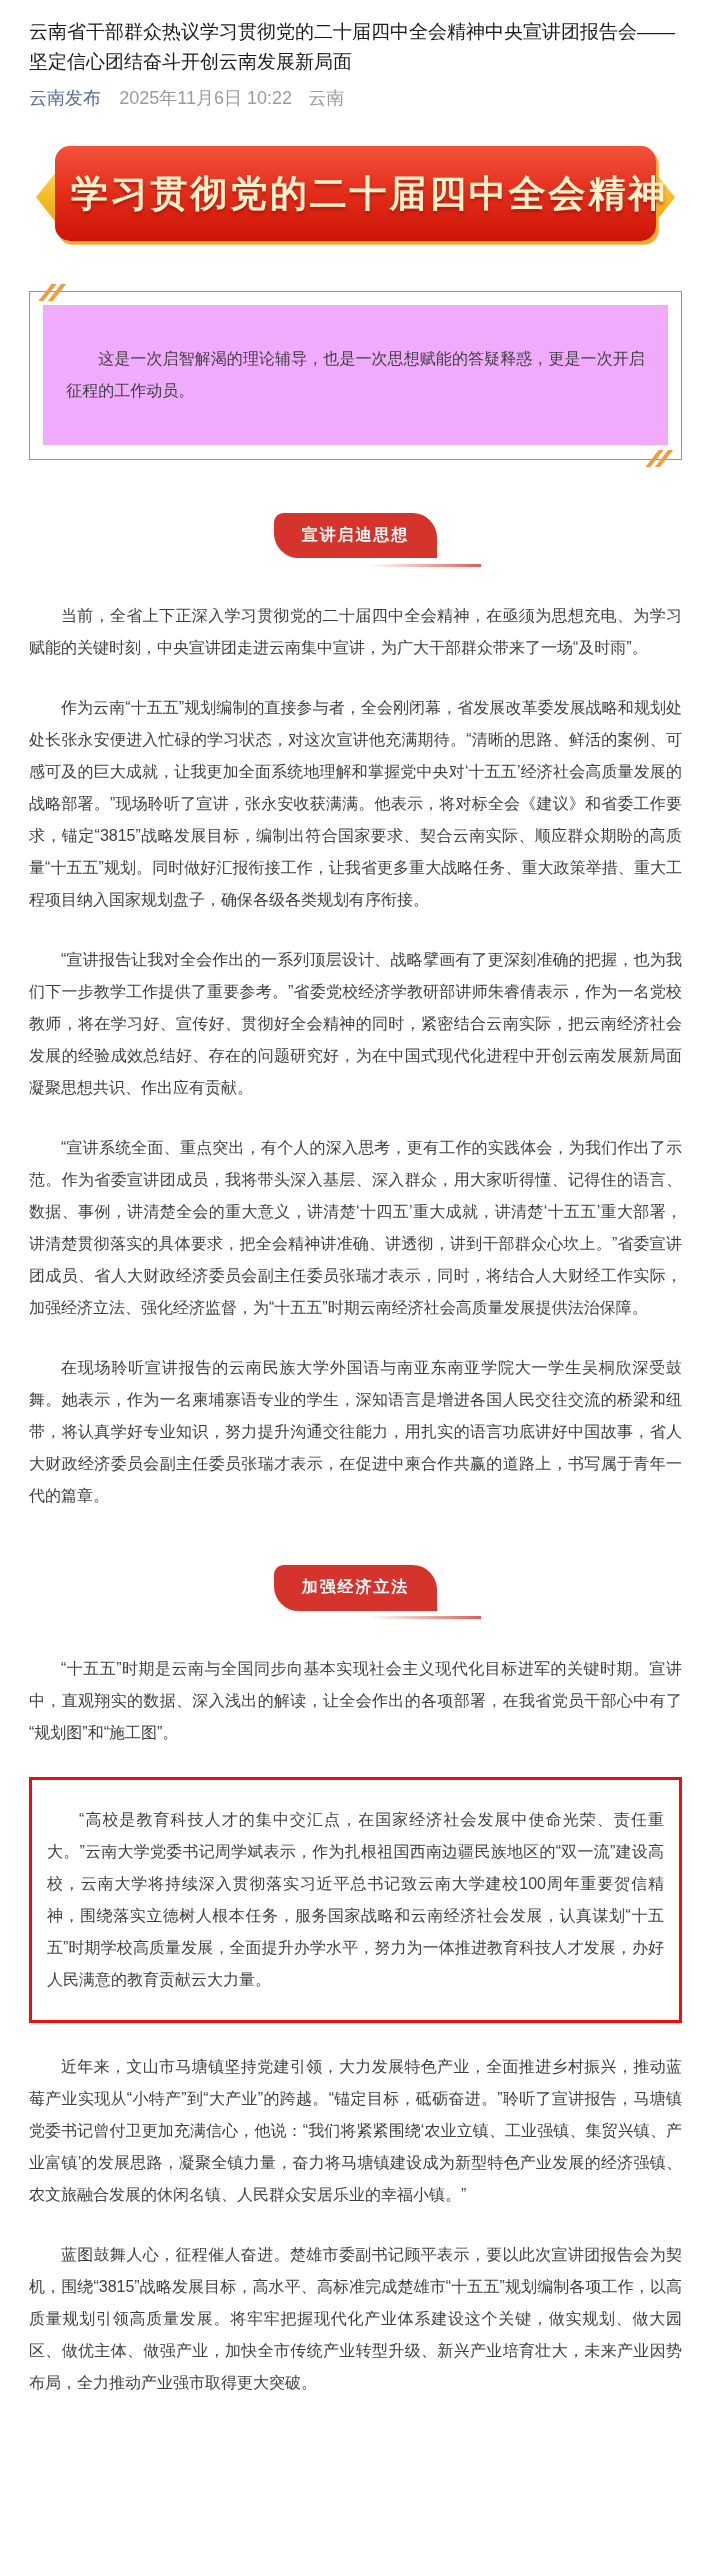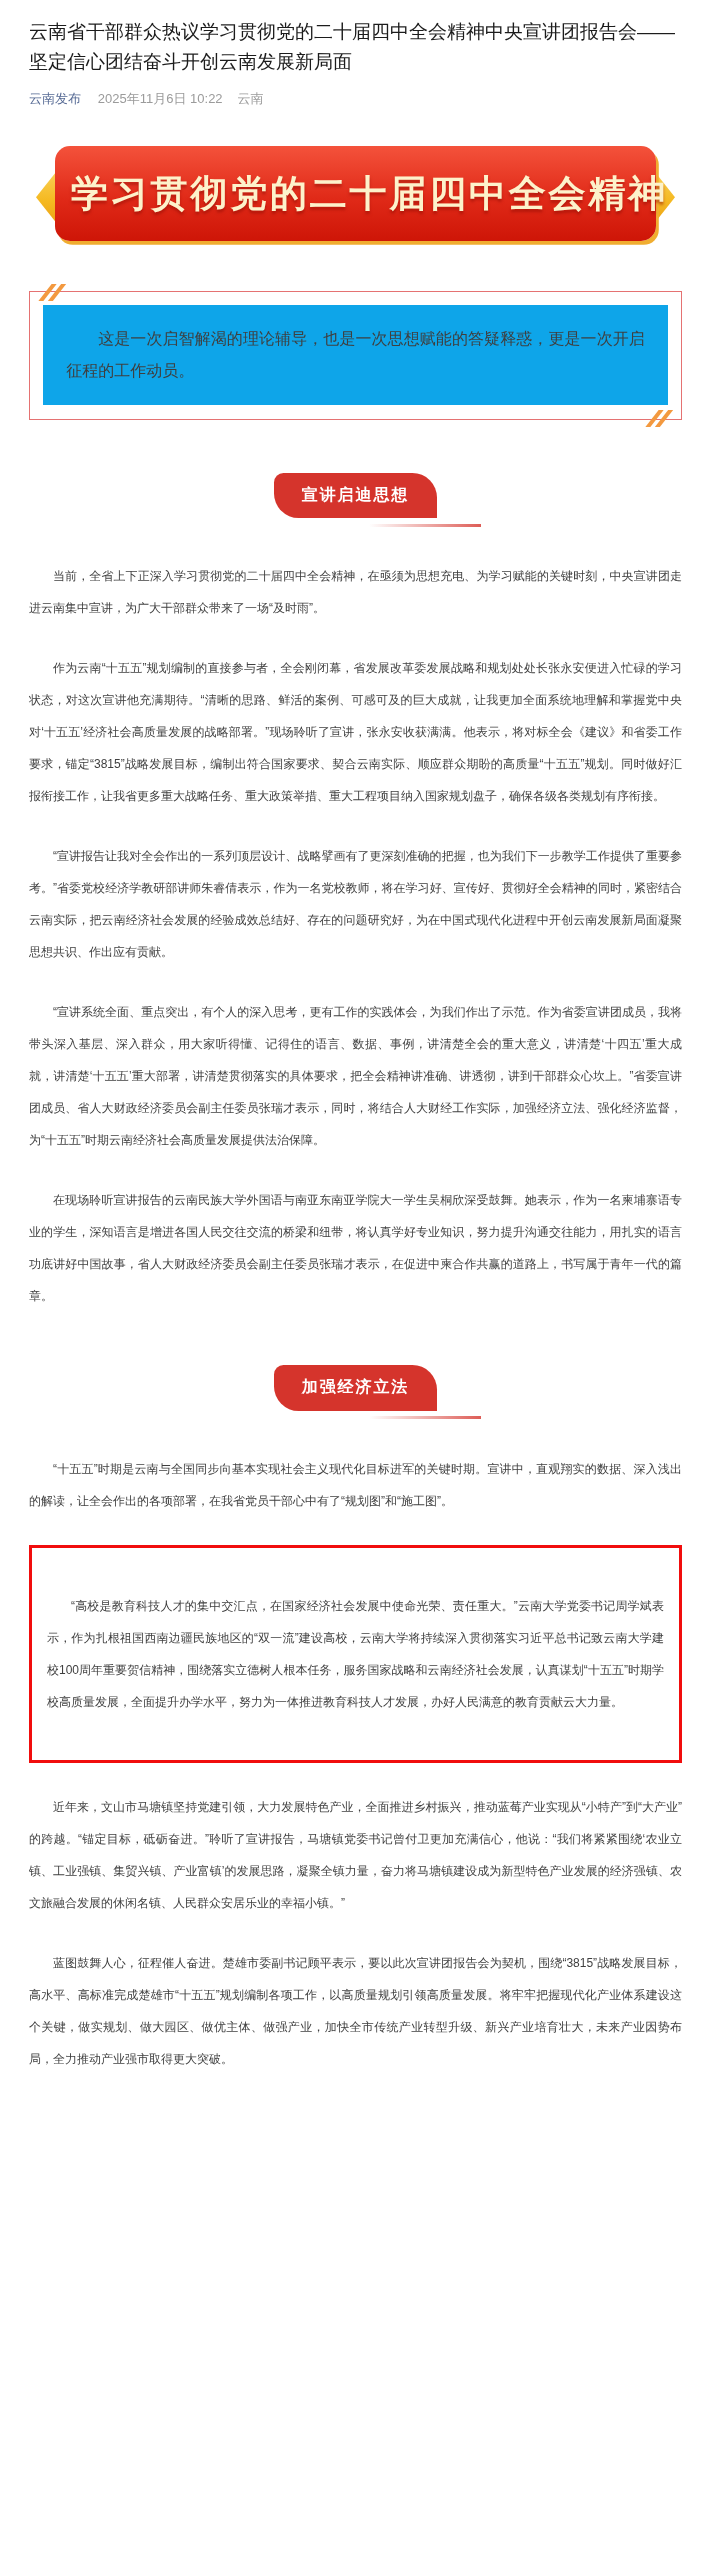--- a/index.html
+++ b/index.html
@@ -1,63 +1,63 @@
 <!DOCTYPE html>
 <html lang="zh" style="font-size:15px"><head>
 <meta charset="utf-8">
 <style>
   html,body{margin:0;padding:0;background:#ffffff;}
   body{width:711px;font-family:"Liberation Sans","DejaVu Sans",sans-serif;color:#3d3d3d;}
   .page{padding:9.5px 29px 38px;min-height:2576px;box-sizing:border-box;}
 
   
   .title{font-size:19px;line-height:1.55;font-weight:400;color:#1c1c1c;margin:7.6px 0 13.2px;}
-  .byline{font-size:13px;line-height:19px;margin-bottom:38px;}
+  .byline{font-size:18px;line-height:19px;margin-bottom:38px;}
   .byline .source-link{color:#576b95;margin-right:13.2px;cursor:pointer;}
   .byline .meta{color:#9b9b9b;margin-right:11.3px;}
 
   
   .banner{position:relative;width:639px;height:102px;margin:0 auto 43px;}
   .chevron{position:absolute;top:15px;width:68px;height:72px;
     background:linear-gradient(180deg,#fbd96a 0%,#f5b921 55%,#e89a12 100%);}
   .chevron.left{left:0;clip-path:polygon(100% 0,42% 0,0 50%,42% 100%,100% 100%);}
   .chevron.right{right:0;clip-path:polygon(0 0,58% 0,100% 50%,58% 100%,0 100%);}
   .banner-body{position:absolute;left:19px;right:19px;top:0;height:95px;
     background:linear-gradient(180deg,#f4523b 0%,#e02a18 55%,#ce1507 100%);
     border-radius:15px;box-shadow:2.8px 3.8px 0 #f0ad30;
     display:flex;align-items:center;justify-content:center;}
   .banner-text{font-size:37px;font-weight:700;color:#fdf2cb;letter-spacing:2.8px;
     text-shadow:0 2.8px 2.8px rgba(150,15,5,.55);white-space:nowrap;margin-left:28px;}
 
   
   .quote-box{position:relative;border:0.9px solid #e57272;padding:13.2px;margin:0 0 9.5px;}
-  .quote-inner{background:#0ea5e9;padding:18px 23px;}
+  .quote-inner{background:#f0abfc;padding:38px 23px;}
   .quote-inner p{margin:0 0 21px;}
   .quote-inner p:last-child{margin-bottom:0;}
   .slash{position:absolute;width:4.7px;height:17px;background:#f3993f;
     transform:skewX(-38deg);box-shadow:9.5px 0 0 #f3993f;}
   .slash.tl{top:-8.5px;left:15px;}
   .slash.br{bottom:-8.5px;right:24.6px;}
 
   
   .badge-wrap{text-align:center;margin:53px 0 42px;}
   .badge{display:inline-block;position:relative;background:#d5342c;color:#ffffff;
     font-size:16px;font-weight:700;letter-spacing:1.9px;padding:12.3px 28px;
     border-radius:9.5px 24.6px 0 24.6px;}
   .badge .underline{position:absolute;left:58%;bottom:-8.5px;width:112px;height:2.8px;
     background:linear-gradient(90deg,rgba(213,52,44,0) 0%,rgba(213,52,44,.8) 100%);}
 
   
-  .para{font-size:12px;line-height:32px;text-align:justify;text-indent:2em;
+  .para{font-size:16px;line-height:32px;text-align:justify;text-indent:2em;
     color:#3f3f3f;margin:28px 0;}
   .quote-inner .para-q{font-size:16px;line-height:32px;text-align:justify;
     text-indent:2em;color:#3f3f3f;}
 
   
-  .highlight{border:3.8px solid #f10d0d;padding:19px 15px;margin:28px 0;}
+  .highlight{border:3.8px solid #f10d0d;padding:1px 15px;margin:28px 0;}
   .highlight .para{margin:23px 0;}
 </style>
 </head>
 <body>
 
 <div class="page">
 
   <h1 class="title">云南省干部群众热议学习贯彻党的二十届四中全会精神中央宣讲团报告会——坚定信心团结奋斗开创云南发展新局面</h1>
 
   <div class="byline">

